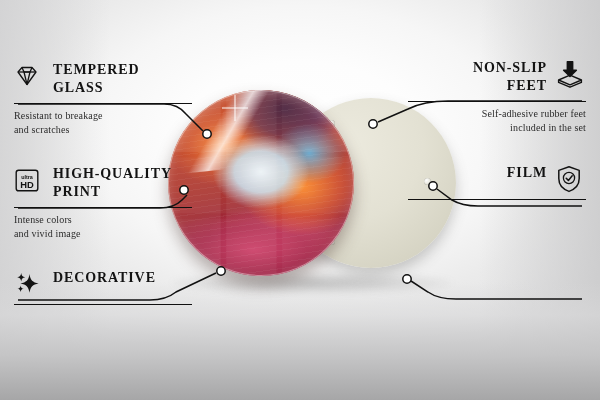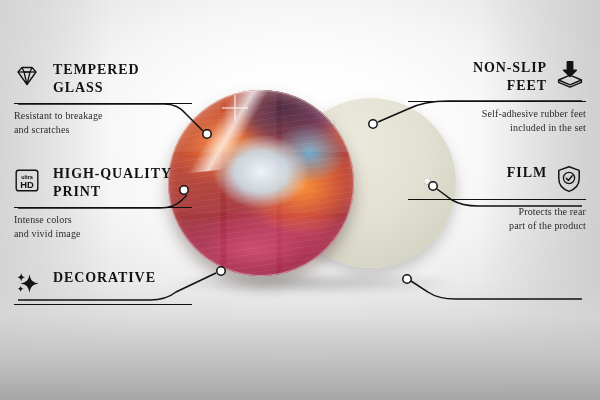--- a/index.html
+++ b/index.html
@@ -361,20 +361,16 @@
           <path d="M13,1.8 L23.2,5.4 L23.2,13.6 C23.2,19.8 18.8,24.4 13,26.4 C7.2,24.4 2.8,19.8 2.8,13.6 L2.8,5.4 Z" fill="none" stroke="#131313" stroke-width="1.5" stroke-linejoin="round"></path>
           <circle cx="13" cy="13" r="5.6" fill="none" stroke="#131313" stroke-width="1.3"></circle>
           <path d="M10.2,13.2 L12.4,15.4 L16.2,10.8" fill="none" stroke="#131313" stroke-width="1.5" stroke-linecap="round" stroke-linejoin="round"></path>
         </svg>
       </div>
       <div class="feat-title">
         <div>FILM</div>
       </div>
     </div>
     <div class="feat-rule"></div>
-    <div class="feat-desc">
-      <div>Protects the rear</div>
-      <div>part of the product</div>
-    </div>
   </div>
 
 
 </div>
 
 </body></html>

